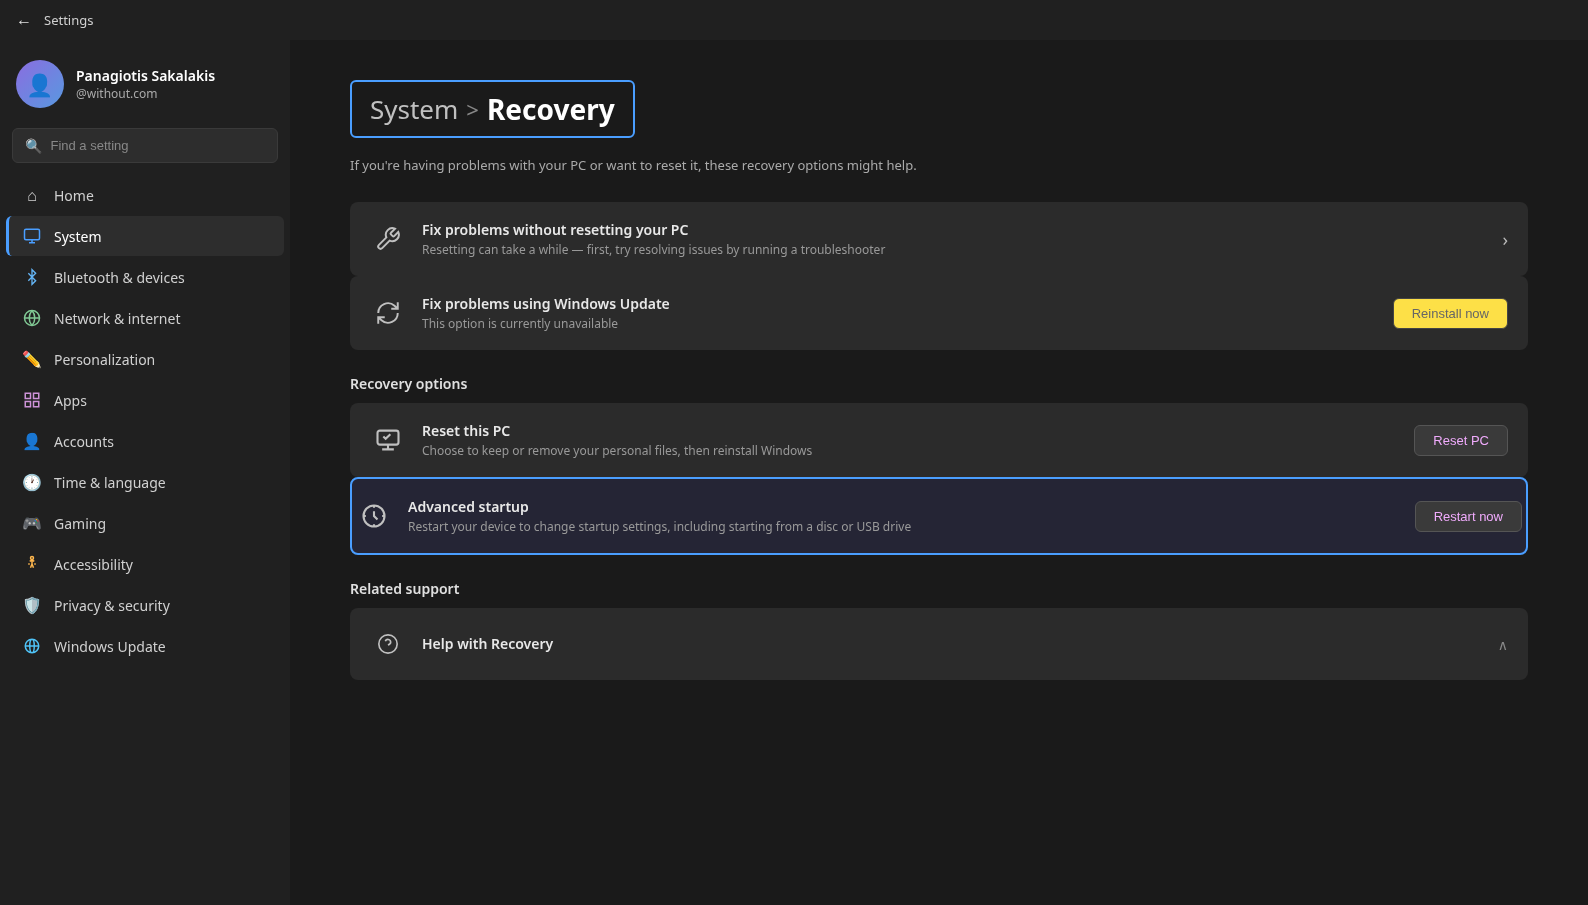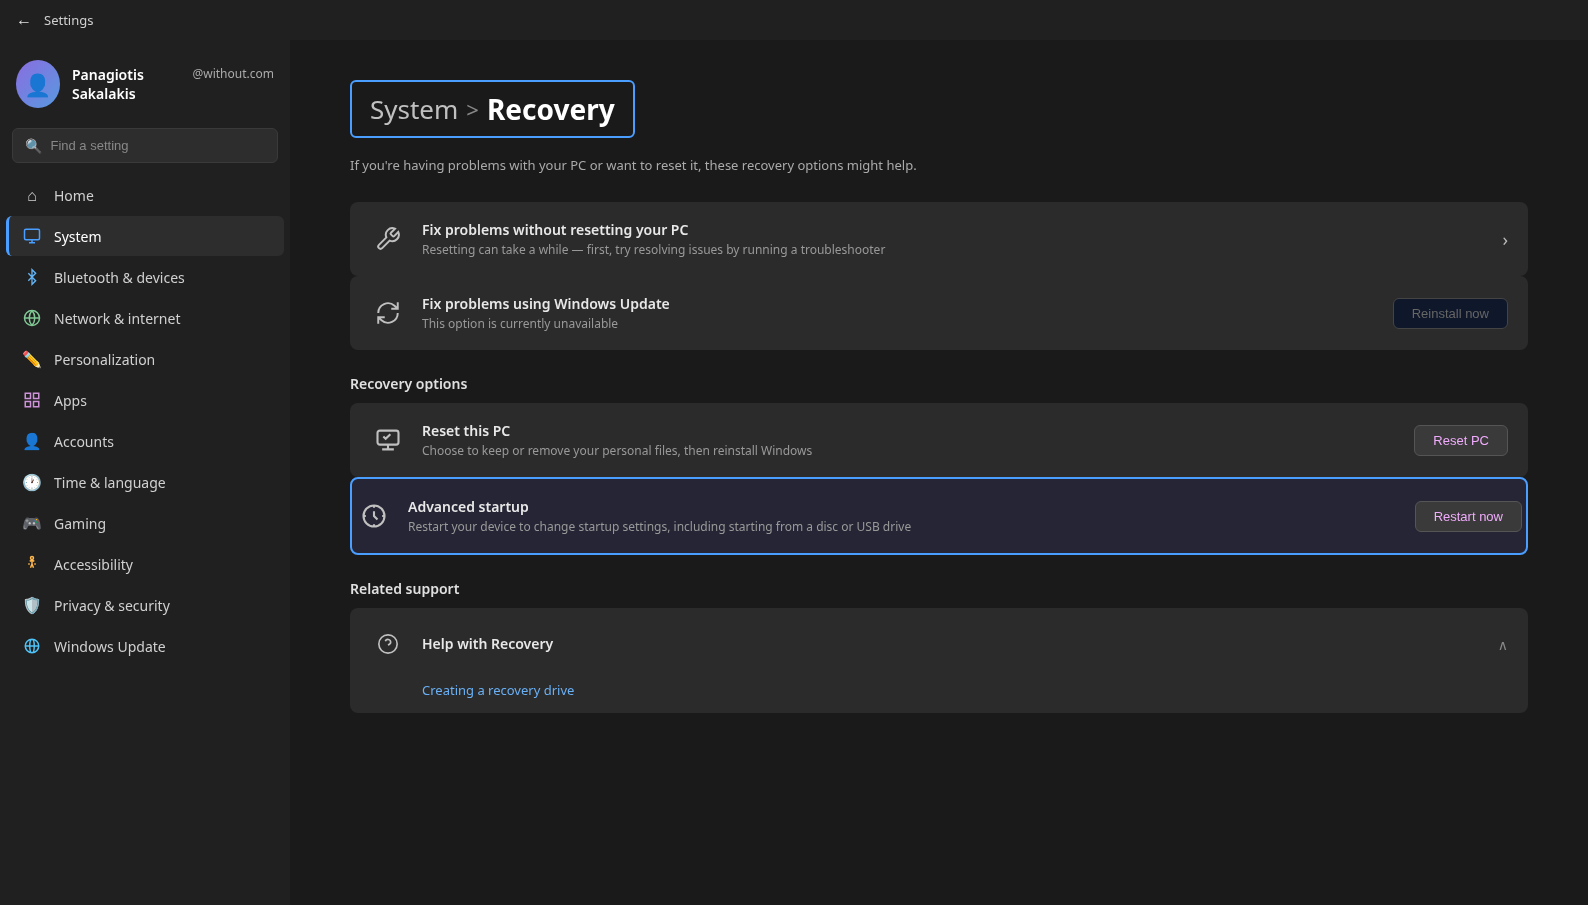--- a/index.html
+++ b/index.html
@@ -49,21 +49,21 @@
       padding: 8px 0;
       flex-shrink: 0;
       overflow-y: auto;
     }
     .user-profile {
       display: flex;
       align-items: center;
       padding: 12px 16px 20px;
       gap: 12px;
     }
-    .user-info { display: flex; flex-direction: row; }
+    .user-info { display: flex; flex-direction: column; }
     .user-name { font-size: 14px; font-weight: 600; color: #fff; }
     .user-email { font-size: 12px; color: #aaa; }
     .search-box {
       margin: 0 12px 12px;
       display: flex;
       align-items: center;
       background: #2d2d2d;
       border-radius: 6px;
       padding: 7px 12px;
       gap: 8px;
@@ -172,21 +172,21 @@
       background: #3a3a3a;
       border: 1px solid #555;
       color: #f0abfc;
       padding: 7px 18px;
       border-radius: 6px;
       cursor: pointer;
       font-size: 13px;
       white-space: nowrap;
     }
     .btn-disabled {
-      background: #0f172a;
+      background: #fde047;
       border: 1px solid #444;
       color: #666;
       padding: 7px 18px;
       border-radius: 6px;
       font-size: 13px;
       cursor: not-allowed;
     }
     .section-title {
       font-size: 14px;
       font-weight: 600;
@@ -428,19 +428,16 @@
       <div class="related-header">
         <div class="card-icon">
           <svg width="22" height="22" viewBox="0 0 24 24" fill="none" stroke="#c0c0c0" stroke-width="1.8">
               <circle cx="12" cy="12" r="10"></circle>
               <path d="M9.09 9a3 3 0 015.83 1c0 2-3 3-3 3M12 17h.01"></path>
             </svg>
         </div>
         <span class="card-title">Help with Recovery</span>
         <span class="chevron-up">∧</span>
       </div>
-      <div class="related-body">
-        <a class="link-text">Creating a recovery drive</a>
-      </div>
     </div>
 
   </main>
 </div>
 
 </body></html>

